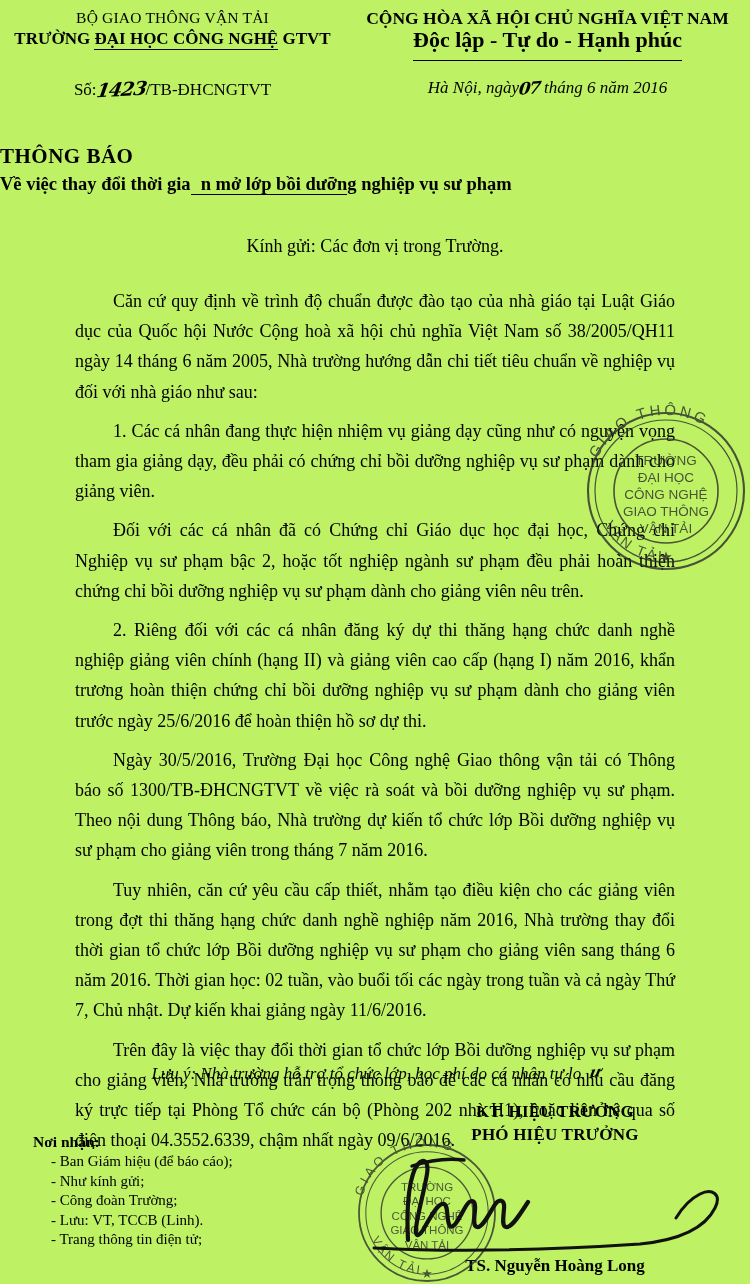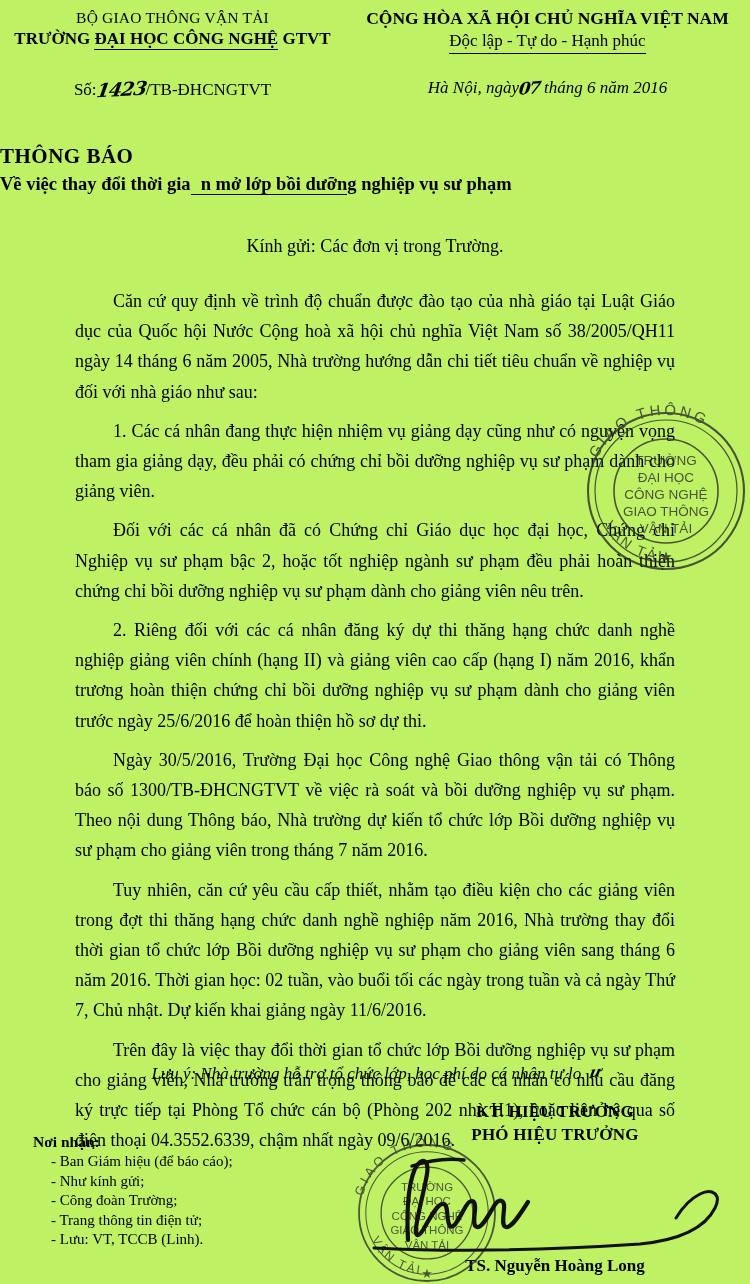--- a/index.html
+++ b/index.html
@@ -47,27 +47,27 @@
     line-height: 22px;
     white-space: nowrap;
   }
   .hdr-right-line1 {
     font-size: 17.5px;
     font-weight: bold;
     line-height: 21px;
     white-space: nowrap;
   }
   .hdr-right-line2 {
-    font-size: 17px;
-    font-weight: normal;
+    font-size: 22px;
+    font-weight: bold;
     line-height: 22px;
     white-space: nowrap;
     display: inline-block;
     border-bottom: 1.6px solid #000;
-    padding-bottom: 1px;
+    padding-bottom: 9px;
   }
   .u-part {
     border-bottom: 1.6px solid #000;
     padding-bottom: 1px;
   }
 
   
   .numline {
     position: absolute;
     top: 78px;
@@ -298,22 +298,22 @@
   <div class="note-line"><span>Lưu ý: Nhà trường hỗ trợ tổ chức lớp, học phí do cá nhân tự lo.</span>&nbsp;<span class="note-mark">ư</span></div>
 
   <div class="footer">
 
     <div class="recipients">
       <div class="recip-title">Nơi nhận:</div>
       <ul class="recip-list">
         <li>- Ban Giám hiệu (để báo cáo);</li>
         <li>- Như kính gửi;</li>
         <li>- Công đoàn Trường;</li>
+        <li>- Lưu: VT, TCCB (Linh).</li>
         <li>- Trang thông tin điện tử;</li>
-        <li>- Lưu: VT, TCCB (Linh).</li>
       </ul>
     </div>
 
     <div class="signblock">
       <div class="sign-role1">KT. HIỆU TRƯỞNG</div>
       <div class="sign-role2">PHÓ HIỆU TRƯỞNG</div>
       <div class="sign-name">TS. Nguyễn Hoàng Long</div>
     </div>
   </div>
 

